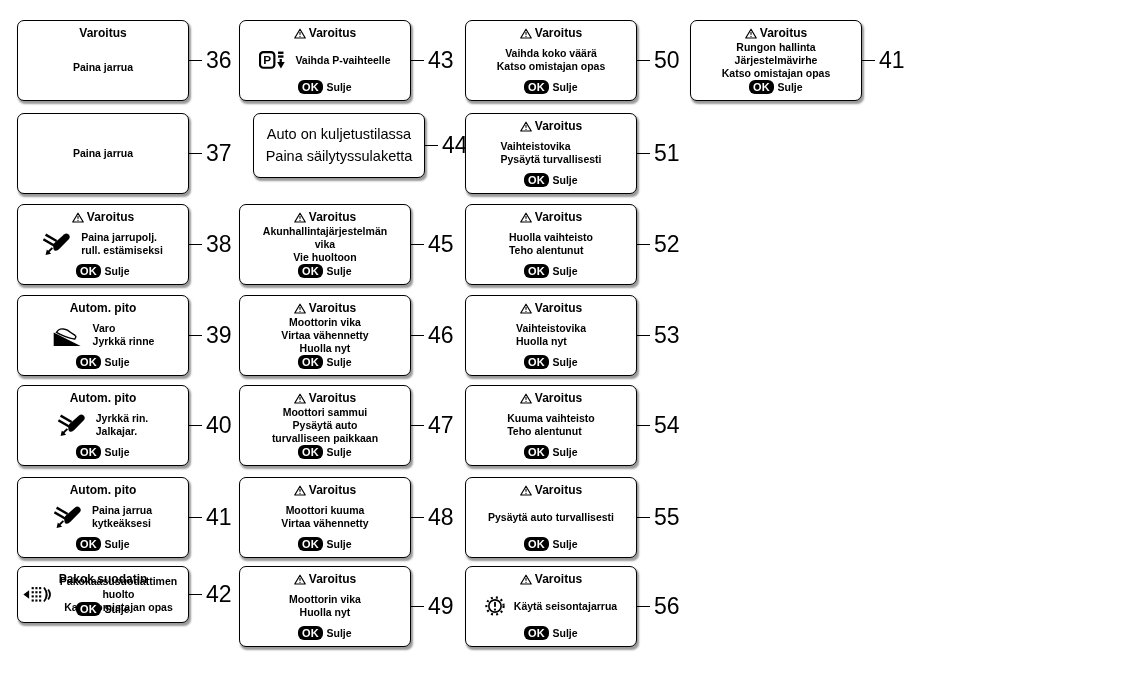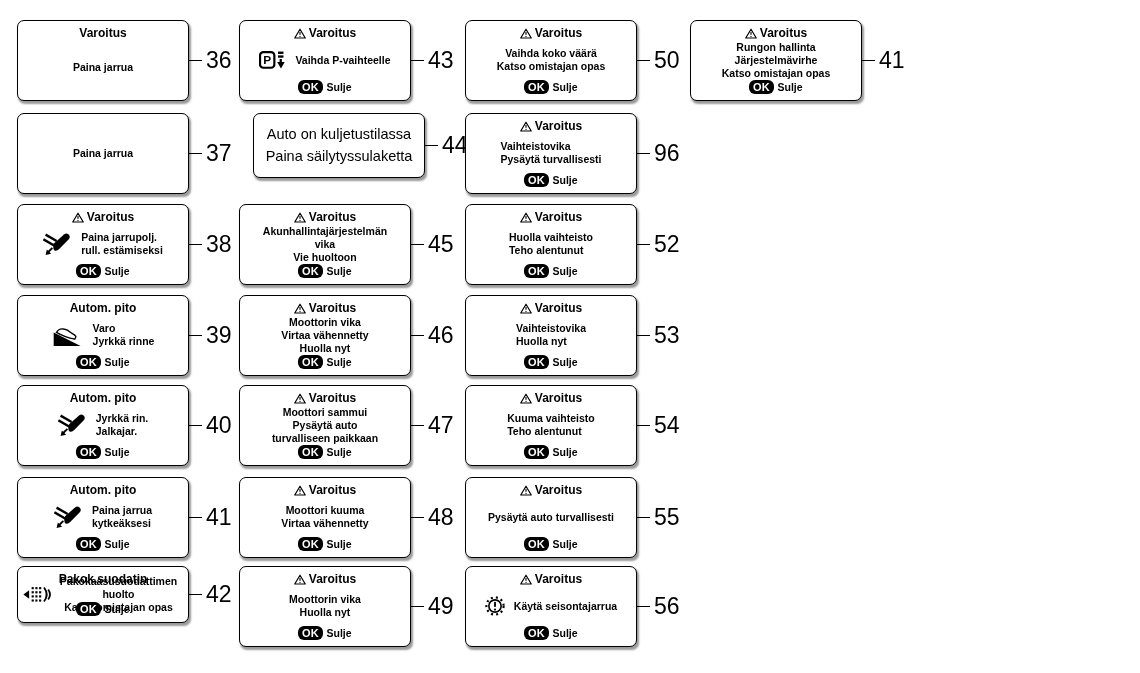--- a/index.html
+++ b/index.html
@@ -432,21 +432,21 @@
             <div>Vaihteistovika</div>
             <div>Pysäytä turvallisesti</div>
           </div>
         </div>
         <div class="okrow">
           <span class="okb">OK</span>
           <span>Sulje</span>
         </div>
       </div>
       <div class="connector"></div>
-      <span class="refnum">96</span>
+      <span class="refnum">51</span>
     </div>
     <div class="cell" style="left: 465px; top: 204px; height: 81px;">
       <div class="wbox">
         <div class="wtitle">
           <span class="icn">
             <svg width="12" height="11" viewBox="0 0 24 22">
               <path d="M12 2.5 L22.5 20 L1.5 20 Z" fill="none" stroke="#000" stroke-width="2.4" stroke-linejoin="round"></path>
               <rect x="10.9" y="8" width="2.2" height="5.6" fill="#000"></rect>
               <circle cx="12" cy="16.6" r="1.35" fill="#000"></circle>
             </svg>

